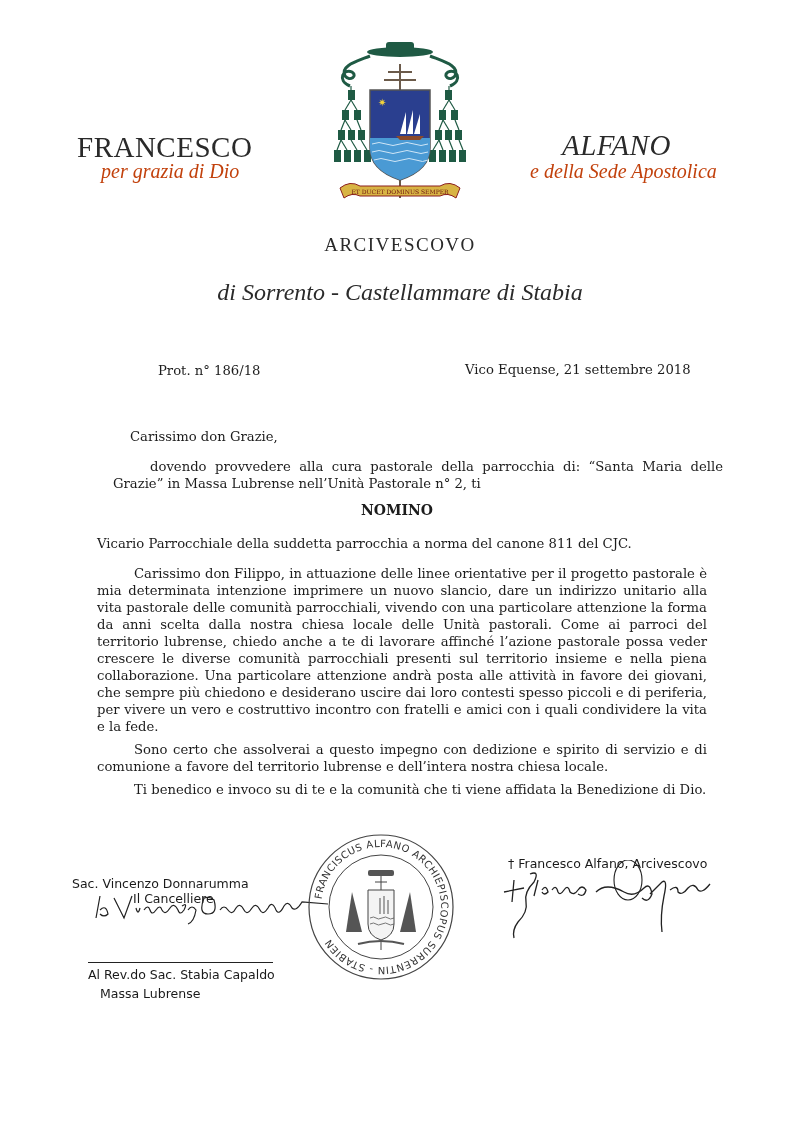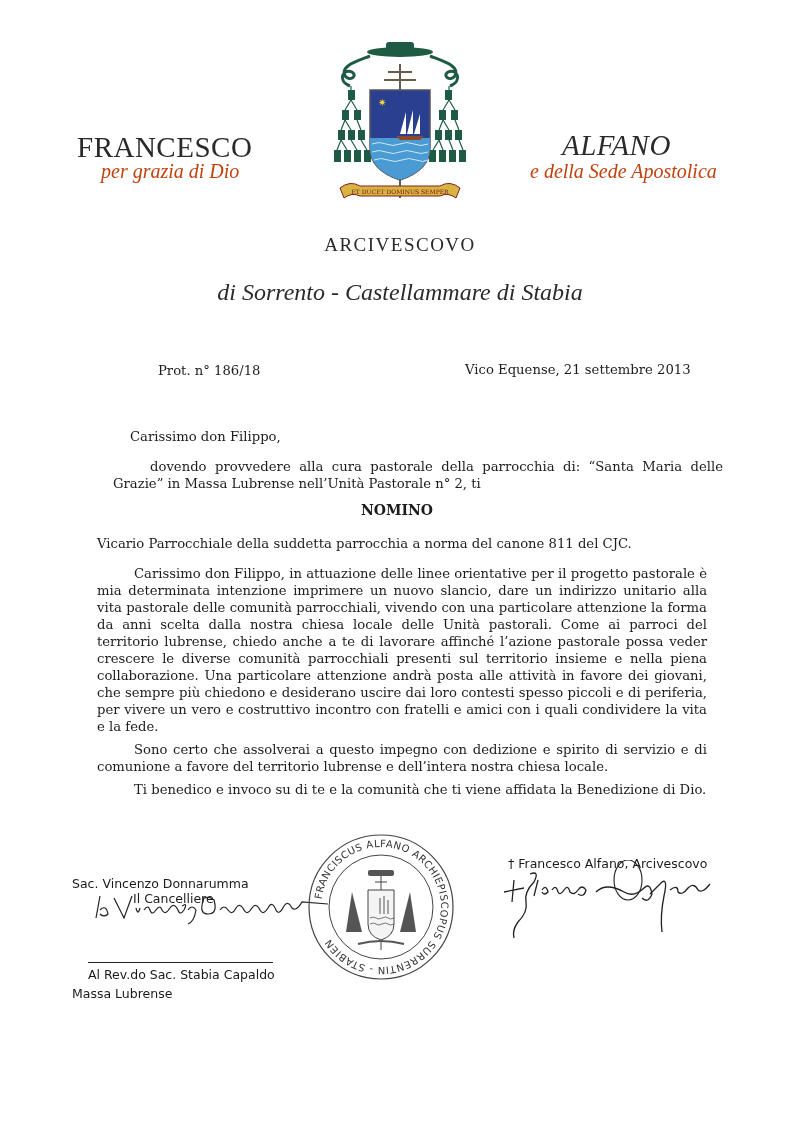--- a/index.html
+++ b/index.html
@@ -106,43 +106,43 @@
 
     <path d="M40 158 Q50 150 60 156 L140 156 Q150 150 160 158 L156 168 Q148 162 140 166 L60 166 Q52 162 44 168 Z" fill="#d8b444" stroke="#8b1e1e" stroke-width="1"></path>
     <text x="100" y="164" font-size="6" text-anchor="middle" fill="#6a1010" font-family="DejaVu Serif, serif">ET  DUCET DOMINUS  SEMPER</text>
   </svg>
 </div>
 
 <div class="abs serif title" style="top:234px;">ARCIVESCOVO</div>
 <div class="abs serif diocese" style="top:279px;">di Sorrento - Castellammare di Stabia</div>
 
 <div class="abs body-text" style="left:130px;top:362px;margin-left:28px;">Prot. n° 186/18</div>
-<div class="abs body-text" style="left:465px;top:361px;">Vico Equense, 21 settembre 2013</div>
+<div class="abs body-text" style="left:465px;top:361px;">Vico Equense, 21 settembre 2018</div>
 
-<div class="abs body-text" style="left:130px;top:428px;">Carissimo don Filippo,</div>
+<div class="abs body-text" style="left:130px;top:428px;">Carissimo don Grazie,</div>
 <div class="para body-text indent" style="top:458px;margin-left:16px;">dovendo provvedere alla cura pastorale della parrocchia di: “Santa Maria delle Grazie” in Massa Lubrense nell’Unità Pastorale n° 2,  ti</div>
 <div class="abs body-text nomino" style="top:502px;">NOMINO</div>
 <div class="para body-text" style="top:535px;">Vicario Parrocchiale della suddetta parrocchia a norma del canone 811 del CJC.</div>
 <div class="para body-text indent" style="top:565px;">Carissimo don Filippo, in attuazione delle linee orientative per il progetto pastorale è mia determinata intenzione imprimere un nuovo slancio, dare un indirizzo unitario alla vita pastorale delle comunità parrocchiali, vivendo con una particolare attenzione la forma da anni scelta dalla nostra chiesa locale delle Unità pastorali. Come ai parroci del territorio lubrense, chiedo anche a te di lavorare affinché l’azione pastorale possa veder crescere le diverse comunità parrocchiali presenti sul territorio insieme e nella piena collaborazione. Una particolare attenzione andrà posta alle attività in favore dei giovani, che sempre più chiedono e desiderano uscire dai loro contesti spesso piccoli e di periferia, per vivere un vero e costruttivo incontro con fratelli e amici con i quali condividere la vita e la fede.</div>
 <div class="para body-text indent" style="top:741px;">Sono certo che assolverai a questo impegno con dedizione e spirito di servizio e di comunione a favore del territorio lubrense e dell’intera nostra chiesa locale.</div>
 <div class="para body-text indent" style="top:781px;">Ti benedico e invoco su di te e la comunità che ti viene affidata la Benedizione di Dio.</div>
 
 <div class="abs sig-text" style="left:133px;top:858px;margin-top:33px;">Il Cancelliere</div>
 <div class="abs sig-text" style="left:72px;top:876px;">Sac. Vincenzo Donnarumma</div>
 <div class="abs" style="left:88px;top:888px;width:240px;height:40px;">
   <svg width="240" height="40" viewBox="0 0 240 40">
     <path d="M8 30 L12 8 M12 22 q6 -6 8 4 q-4 4 -8 0" stroke="#222" stroke-width="1.2" fill="none"></path>
     <path d="M26 10 L36 30 L44 8 M48 20 q2 8 4 0 M56 22 q4 -6 6 0 q2 6 6 0 q4 -6 6 0 q3 6 8 -2 q4 -6 8 2 q2 6 6 0 q4 -8 -2 -4 M100 22 q4 -6 8 0 q-2 12 -8 14" stroke="#222" stroke-width="1.2" fill="none"></path>
     <path d="M116 10 q-6 16 4 16 q10 0 6 -14 q-4 -4 -10 -2 M132 22 q4 -6 8 0 q4 6 8 -2 q4 -6 8 2 q3 6 8 -2 q4 -6 8 2 q3 6 8 -2 q4 -8 8 2 q3 6 8 -4 q4 -6 8 2 q4 4 10 -6 L240 16" stroke="#222" stroke-width="1.2" fill="none"></path>
   </svg>
 </div>
 
 <div class="rule"></div>
 <div class="abs sig-text" style="left:88px;top:967px;">Al Rev.do Sac.  Stabia Capaldo</div>
-<div class="abs sig-text" style="left:72px;top:986px;">Massa Lubrense</div>
+<div class="abs sig-text" style="left:100px;top:986px;">Massa Lubrense</div>
 
 <div class="abs" style="left:306px;top:832px;width:150px;height:150px;">
   <svg width="150" height="150" viewBox="0 0 150 150">
     <defs>
       <path id="sealArc" d="M75 75 m-60 0 a60 60 0 1 1 120 0 a60 60 0 1 1 -120 0"></path>
     </defs>
     <circle cx="75" cy="75" r="72" stroke="#444" stroke-width="1.2" fill="none"></circle>
     <circle cx="75" cy="75" r="52" stroke="#444" stroke-width="1" fill="none"></circle>
     <text font-size="10" fill="#333" font-family="DejaVu Sans, sans-serif" letter-spacing="0.5">
       <textPath href="#sealArc" startOffset="2%">FRANCISCUS ALFANO ARCHIEPISCOPUS SURRENTIN - STABIEN</textPath>

